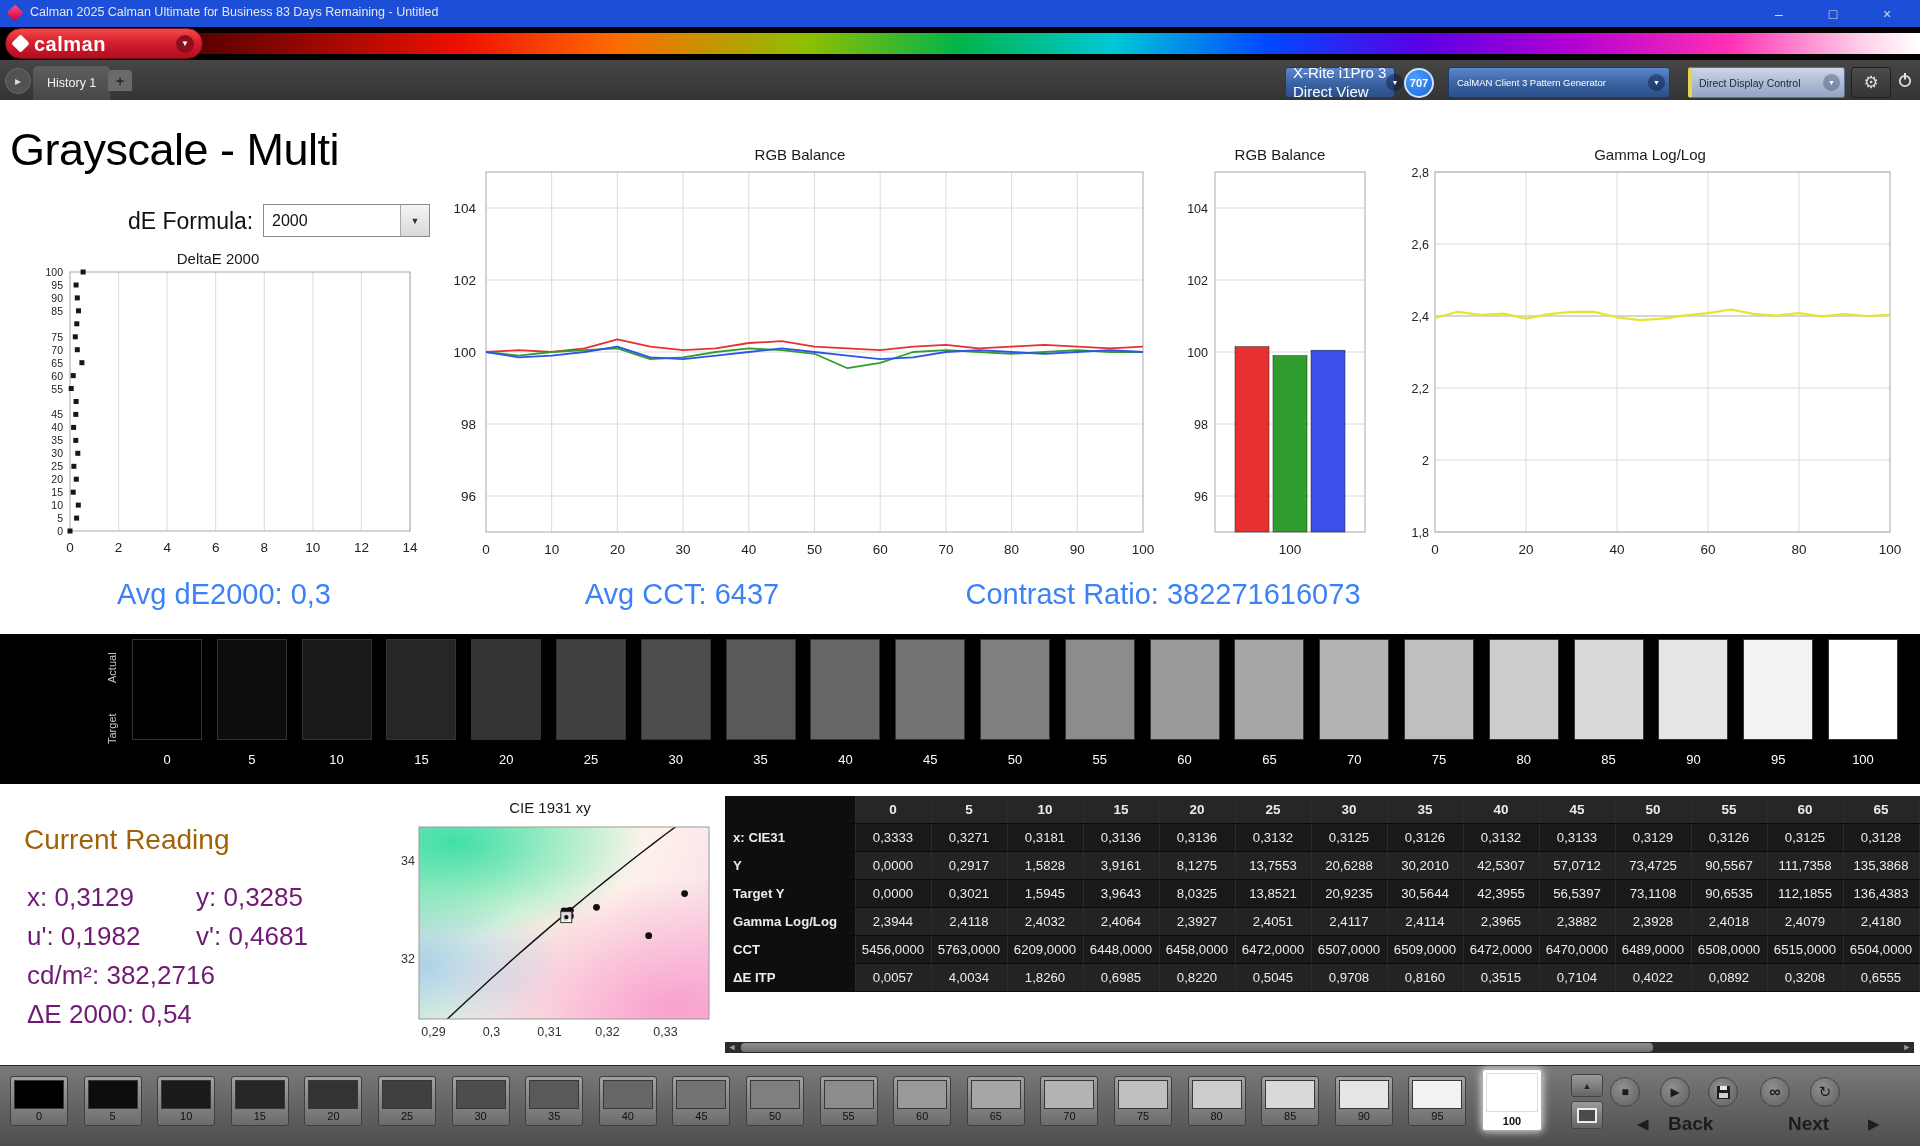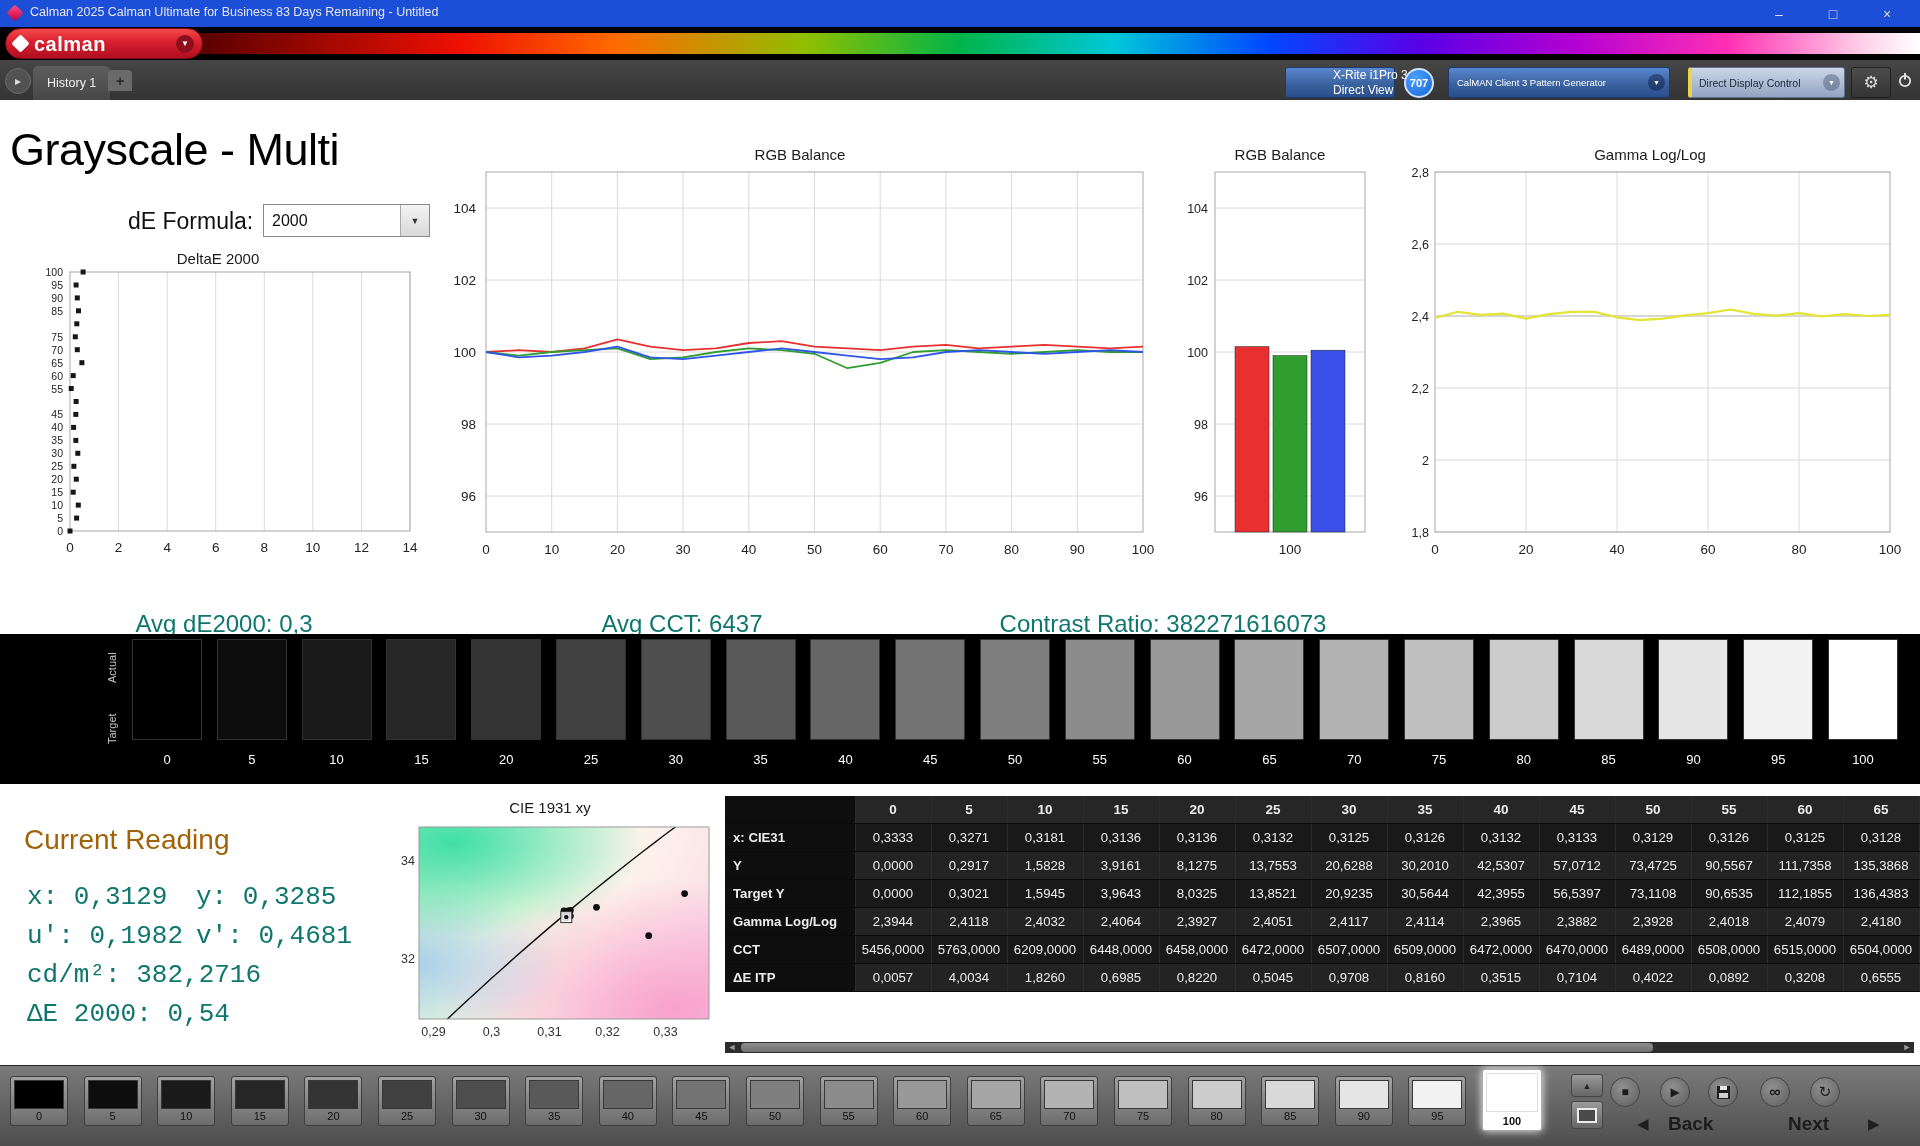--- a/index.html
+++ b/index.html
@@ -20,21 +20,21 @@
   .logo-text{color:#fff;font-size:20px;font-weight:bold;letter-spacing:.5px;line-height:1;}
   .logo-arrow{margin-left:auto;width:18px;height:18px;border-radius:50%;background:#8d0f1d;color:#fff;font-size:8px;display:flex;align-items:center;justify-content:center;}
   
   .tabbar{position:absolute;left:0;top:60px;width:100%;height:40px;background:linear-gradient(180deg,#464646,#343434);z-index:28;}
   .nav-circle{position:absolute;left:5px;top:8px;width:24px;height:24px;border-radius:50%;background:#525252;border:1px solid #6b6b6b;color:#ddd;font-size:12px;display:flex;align-items:center;justify-content:center;}
   .tab{position:absolute;left:33px;top:6px;height:34px;padding:0 14px;background:linear-gradient(180deg,#5e5e5e,#474747);border-radius:5px 5px 0 0;color:#f2f2f2;font-size:12.5px;display:flex;align-items:center;}
   .tab-add{position:absolute;left:108px;top:10px;width:24px;height:21px;background:#6a6a6a;border-radius:4px 4px 0 0;color:#2a2a2a;font-size:14px;font-weight:bold;display:flex;align-items:center;justify-content:center;}
   .dd{position:absolute;top:7px;height:31px;border-radius:3px;box-sizing:border-box;display:flex;align-items:center;}
   .dd-blue{background:linear-gradient(180deg,#5b87cf 0%,#39629f 55%,#2a4f8c 100%);border:1px solid #1c3a6e;color:#fff;}
   .dd-meter{left:1285px;width:110px;padding:0 4px 0 7px;}
-  .dd-lines{font-size:12px;line-height:1.25;white-space:nowrap;margin-left:40px;}
+  .dd-lines{font-size:15px;line-height:1.25;white-space:nowrap;}
   .dd-arrow{margin-left:auto;width:17px;height:17px;border-radius:50%;background:rgba(8,18,52,.42);color:#fff;font-size:7px;display:flex;align-items:center;justify-content:center;flex:0 0 auto;}
   .badge{position:absolute;left:1404px;top:8px;width:30px;height:30px;border-radius:50%;background:radial-gradient(circle at 35% 30%,#4ea0ff,#1565d8);border:2px solid #cfe2ff;box-sizing:border-box;color:#fff;font-size:11px;font-weight:bold;display:flex;align-items:center;justify-content:center;z-index:2;text-align:right;}
   .dd-pattern{left:1448px;width:222px;padding:0 4px 0 8px;}
   .dd-pattern .dd-label{font-size:9.5px;white-space:nowrap;}
   .dd-display{left:1688px;width:157px;padding:0 4px 0 7px;background:linear-gradient(180deg,#ccd6e6,#93a4c2);border:1px solid #5f7193;border-left:4px solid #e8d44d;color:#1a2538;}
   .dd-display .dd-label{font-size:10.5px;white-space:nowrap;}
   .dd-display .dd-arrow{background:rgba(40,55,90,.35);}
   .gear-btn{position:absolute;left:1851px;top:7px;width:40px;height:31px;background:linear-gradient(180deg,#4c4c4c,#343434);border:1px solid #202020;border-radius:3px;box-sizing:border-box;color:#dcdcdc;font-size:17px;display:flex;align-items:center;justify-content:center;}
   .power{position:absolute;left:1896px;top:11px;width:18px;height:18px;display:flex;align-items:center;justify-content:center;}
   
@@ -46,32 +46,32 @@
   .de-combo .arr{width:28px;height:100%;background:linear-gradient(180deg,#f4f4f4,#d8d8d8);border-left:1px solid #aaa;display:flex;align-items:center;justify-content:center;font-size:9px;color:#333;}
   .chartbox{position:absolute;}
   svg text{font-family:"Liberation Sans",sans-serif;}
   .ct{font-size:15px;fill:#1a1a1a;}
   .cal{font-size:13.5px;fill:#222;}
   .cas{font-size:10.5px;fill:#222;}
   .cam{font-size:12.5px;fill:#222;}
   .ccl{font-size:12.5px;fill:#333;}
   .cgrid{stroke:#dadada;stroke-width:1;}
   .cframe{fill:none;stroke:#a8a8a8;stroke-width:1;}
-  .stat{position:absolute;top:478px;transform:translateX(-50%);font-size:24px;color:#0f766e;white-space:nowrap;margin-top:32px;}
+  .stat{position:absolute;top:478px;transform:translateX(-50%);font-size:29px;color:#3b82f6;white-space:nowrap;}
   .s0{left:224px}.s1{left:682px}.s2{left:1163px}.s3{left:1643px}
   
   .strip{position:absolute;left:0;top:534px;width:1920px;height:150px;background:#000;}
   .rowlab{position:absolute;left:106px;width:16px;color:#c8c8c8;font-size:11px;writing-mode:vertical-rl;transform:rotate(180deg);text-align:center;}
   .lab1{top:4px;height:60px;}
   .lab2{top:64px;height:62px;}
   .gpatch{position:absolute;top:5px;width:70px;height:101px;border:1px solid #333;box-sizing:border-box;}
   .glabel{position:absolute;top:118px;width:70px;text-align:center;color:#fff;font-size:13px;}
   
   .crhead{position:absolute;left:24px;top:724px;font-size:28px;color:#a16207;}
-  .crline{position:absolute;font-size:26px;color:#0f766e;white-space:nowrap;font-family:Liberation Mono, monospace;}
+  .crline{position:absolute;font-size:26px;color:#701a75;white-space:nowrap;}
   .cr1a{left:27px;top:782px}.cr1b{left:196px;top:782px}
   .cr2a{left:27px;top:821px}.cr2b{left:196px;top:821px}
   .cr3{left:27px;top:860px}.cr4{left:27px;top:899px}
   
   .cie-bg{position:absolute;left:419px;top:727px;width:290px;height:192px;
     background:
       radial-gradient(120% 90% at 12% 8%, rgba(40,220,160,.85), rgba(40,220,160,0) 55%),
       radial-gradient(100% 80% at 0% 72%, rgba(130,175,255,.5), rgba(130,175,255,0) 50%),
       radial-gradient(130% 110% at 88% 95%, rgba(248,150,200,.85), rgba(248,150,200,0) 62%),
       linear-gradient(115deg,#bfeec9 0%,#eef7df 35%,#fdf3ea 60%,#f9d9e9 100%);}

